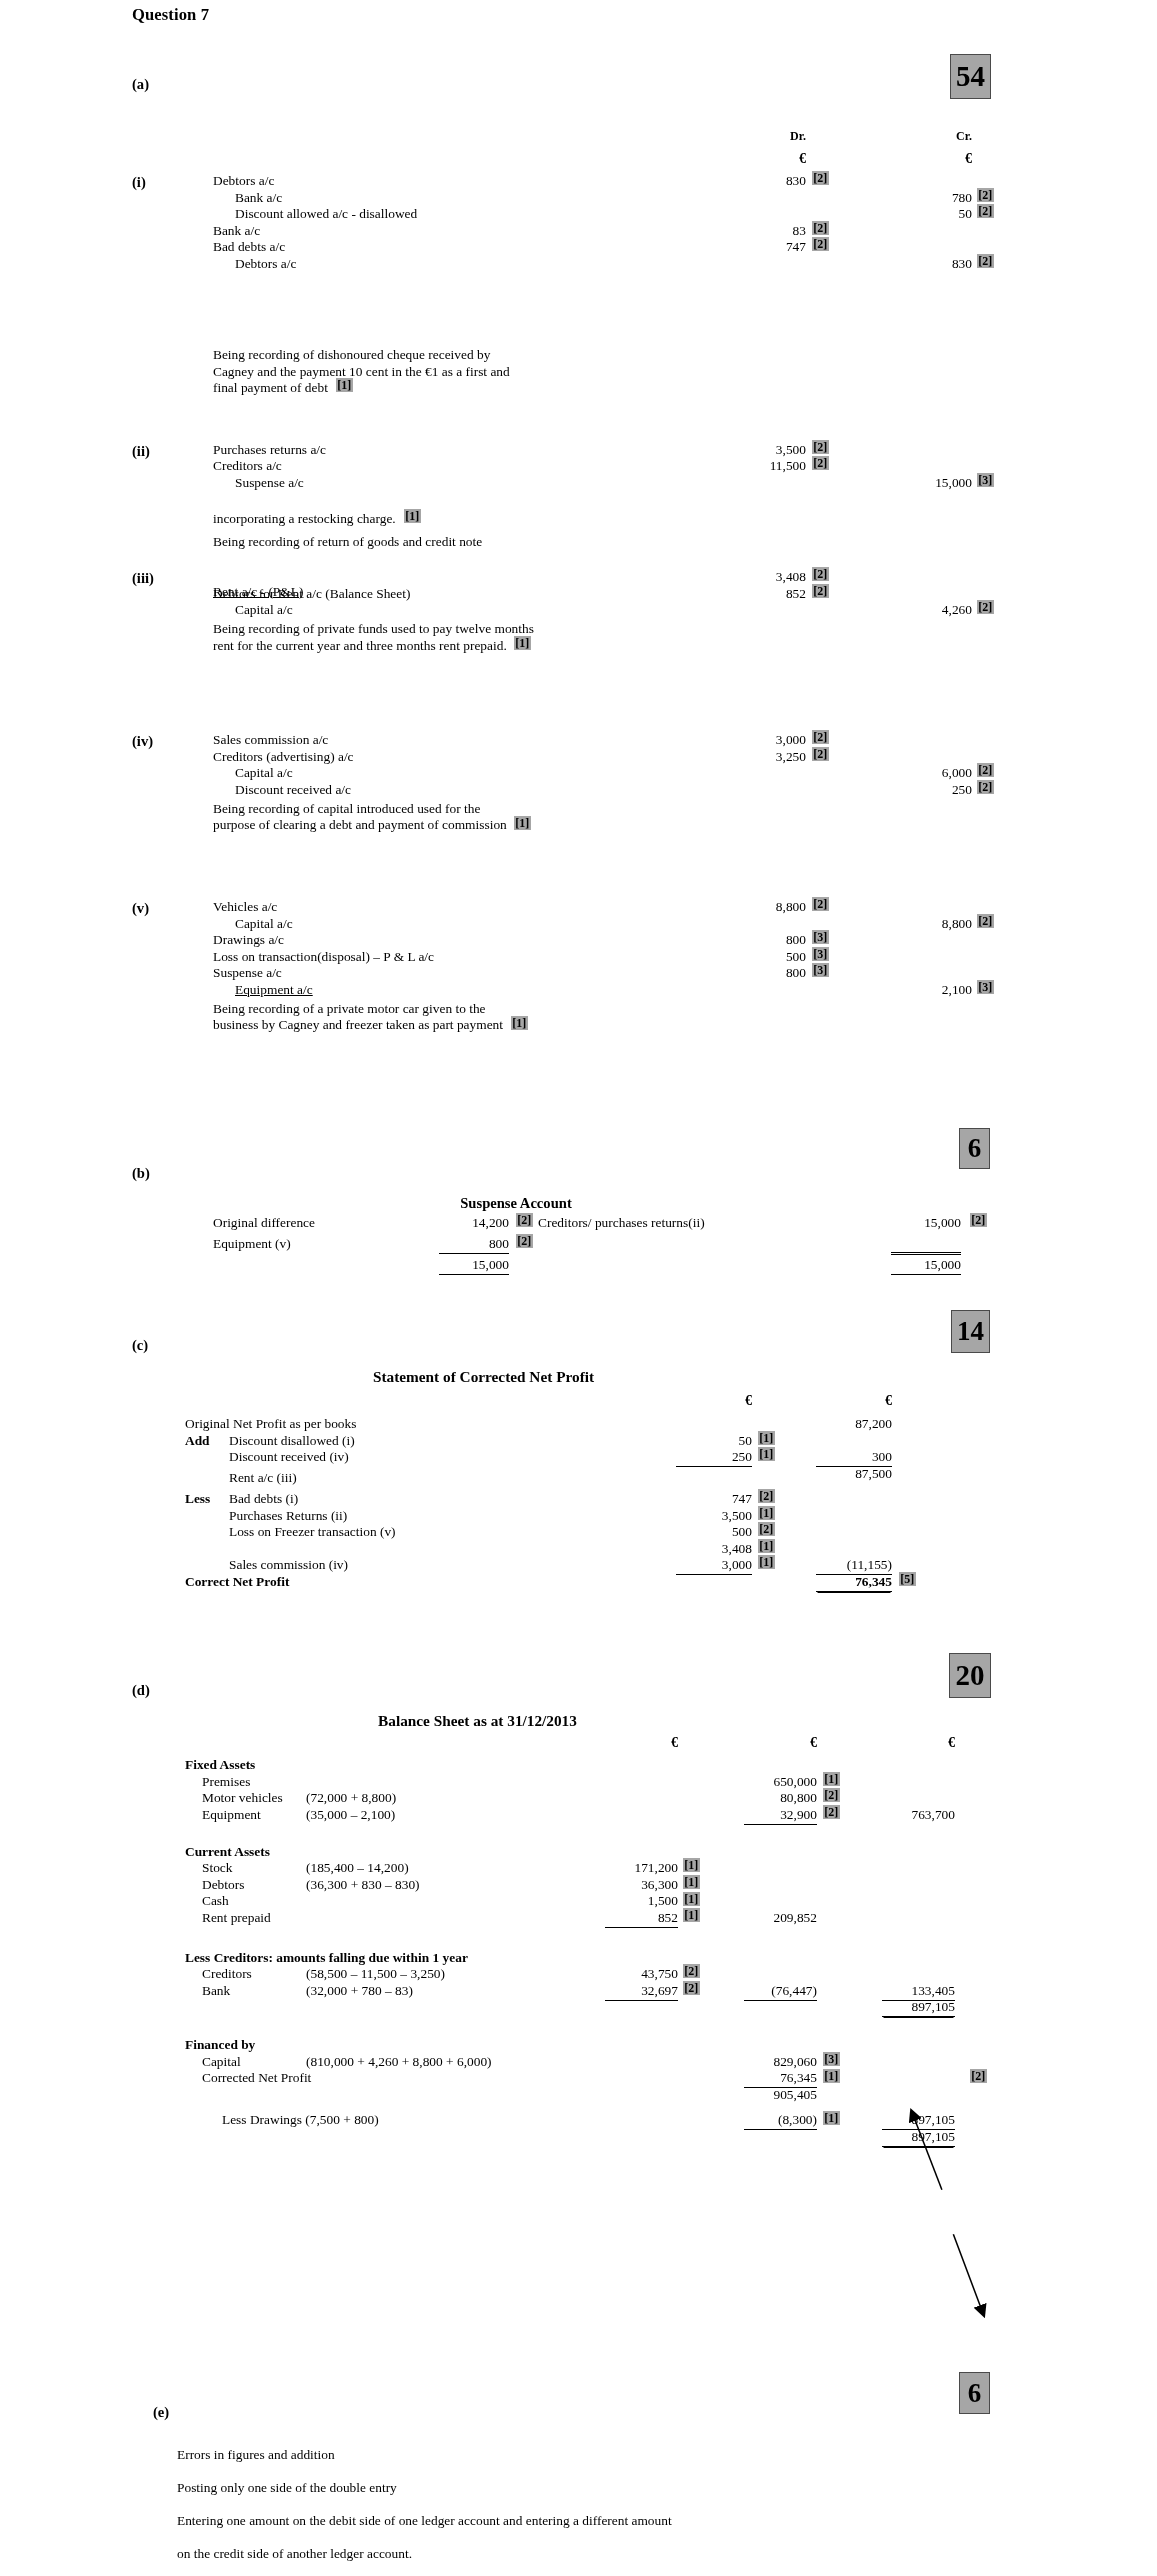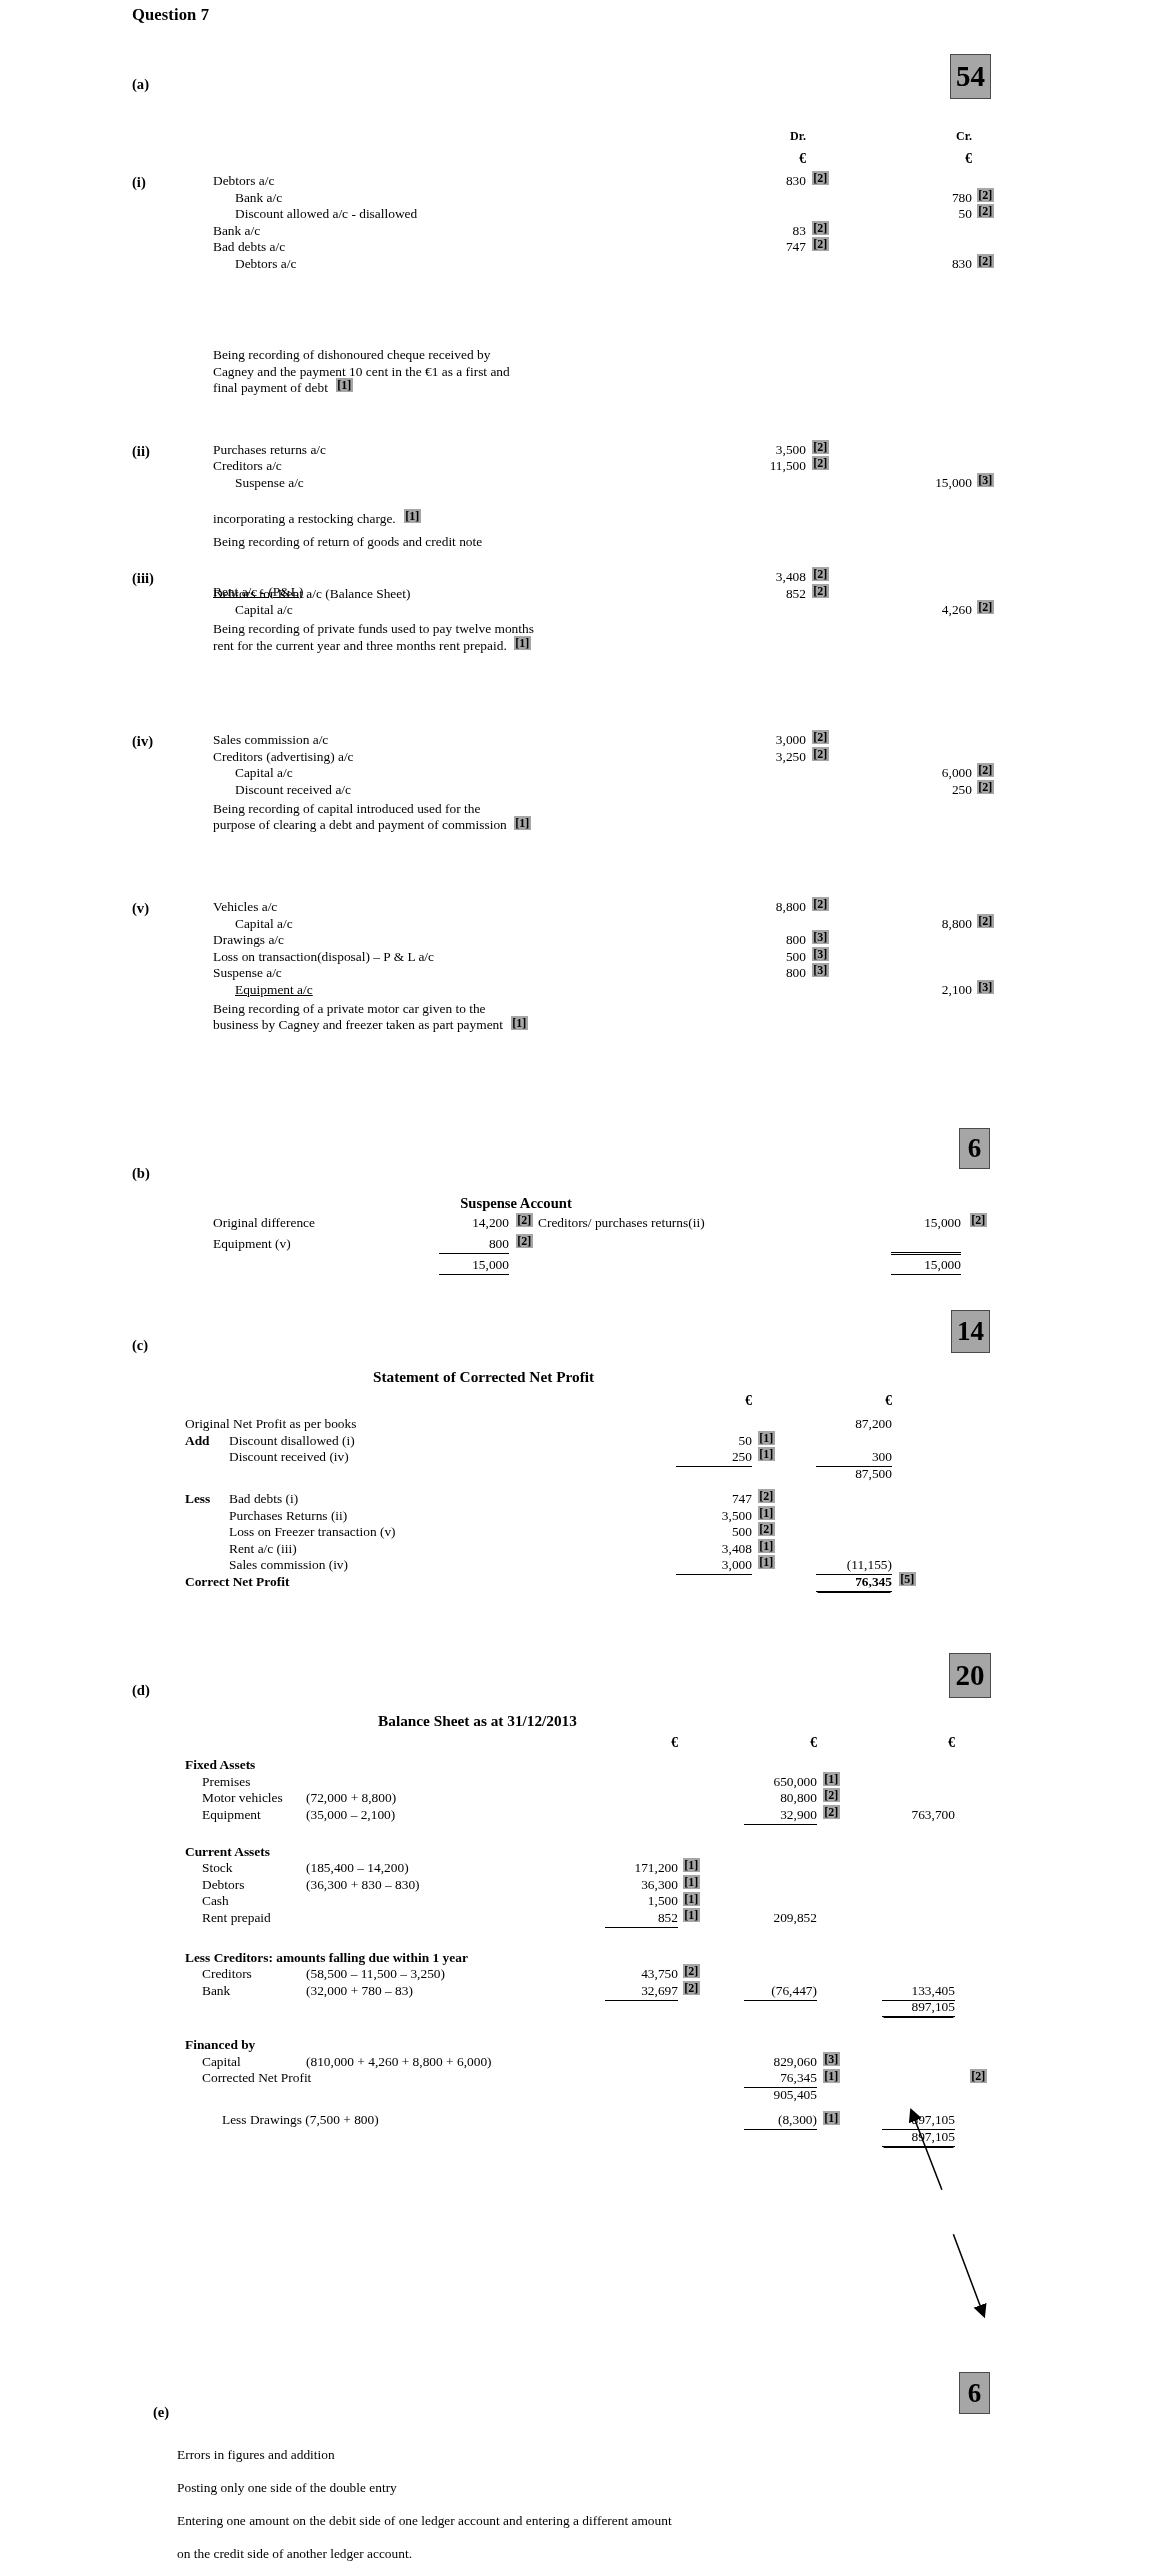--- a/index.html
+++ b/index.html
@@ -207,21 +207,21 @@
       <div class="abs lbl bold" style="left:185px; top:1491px;">Less</div>
       <div class="abs lbl" style="left:229px; top:1491px;">Bad debts (i)</div>
       <div class="abs num rt" style="left:676px; top:1491px; width:76px;">747</div>
       <div class="chip" style="left:758px; top:1489px;">[2]</div>
       <div class="abs lbl" style="left:229px; top:1508px;">Purchases Returns (ii)</div>
       <div class="abs num rt" style="left:676px; top:1508px; width:76px;">3,500</div>
       <div class="chip" style="left:758px; top:1506px;">[1]</div>
       <div class="abs lbl" style="left:229px; top:1524px;">Loss on Freezer transaction (v)</div>
       <div class="abs num rt" style="left:676px; top:1524px; width:76px;">500</div>
       <div class="chip" style="left:758px; top:1522px;">[2]</div>
-      <div class="abs lbl" style="left:229px; top:1541px;">Rent a/c (iii)</div>
+      <div class="abs lbl" style="left:229px; top:1470px;">Rent a/c (iii)</div>
       <div class="abs num rt" style="left:676px; top:1541px; width:76px;">3,408</div>
       <div class="chip" style="left:758px; top:1539px;">[1]</div>
       <div class="abs lbl" style="left:229px; top:1557px;">Sales commission (iv)</div>
       <div class="abs num rt u1" style="left:676px; top:1557px; width:76px;">3,000</div>
       <div class="chip" style="left:758px; top:1555px;">[1]</div>
       <div class="abs num rt u1" style="left:816px; top:1557px; width:76px;">(11,155)</div>
       <div class="abs lbl bold" style="left:185px; top:1574px;">Correct Net Profit</div>
       <div class="abs num rt bold u2" style="left:816px; top:1574px; width:76px;">76,345</div>
       <div class="chip" style="left:899px; top:1572px;">[5]</div>
     </div>

